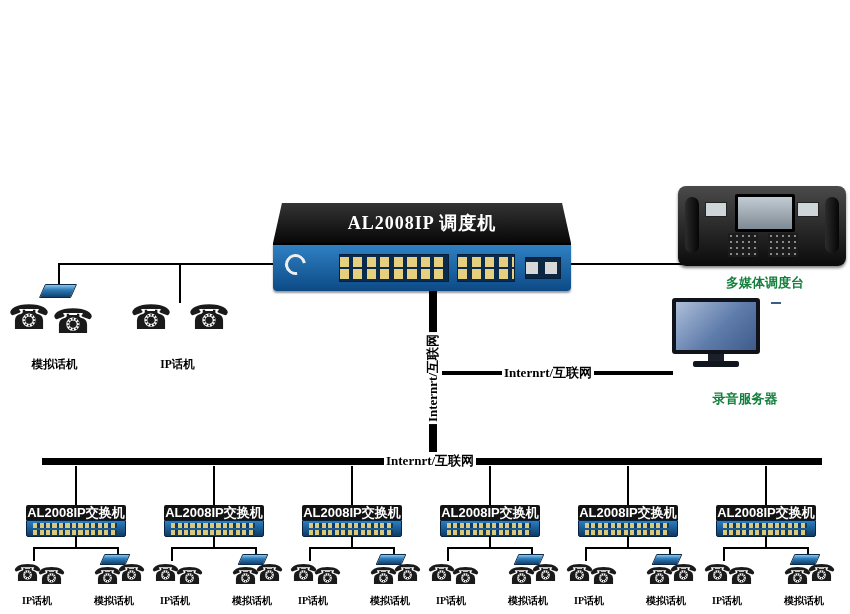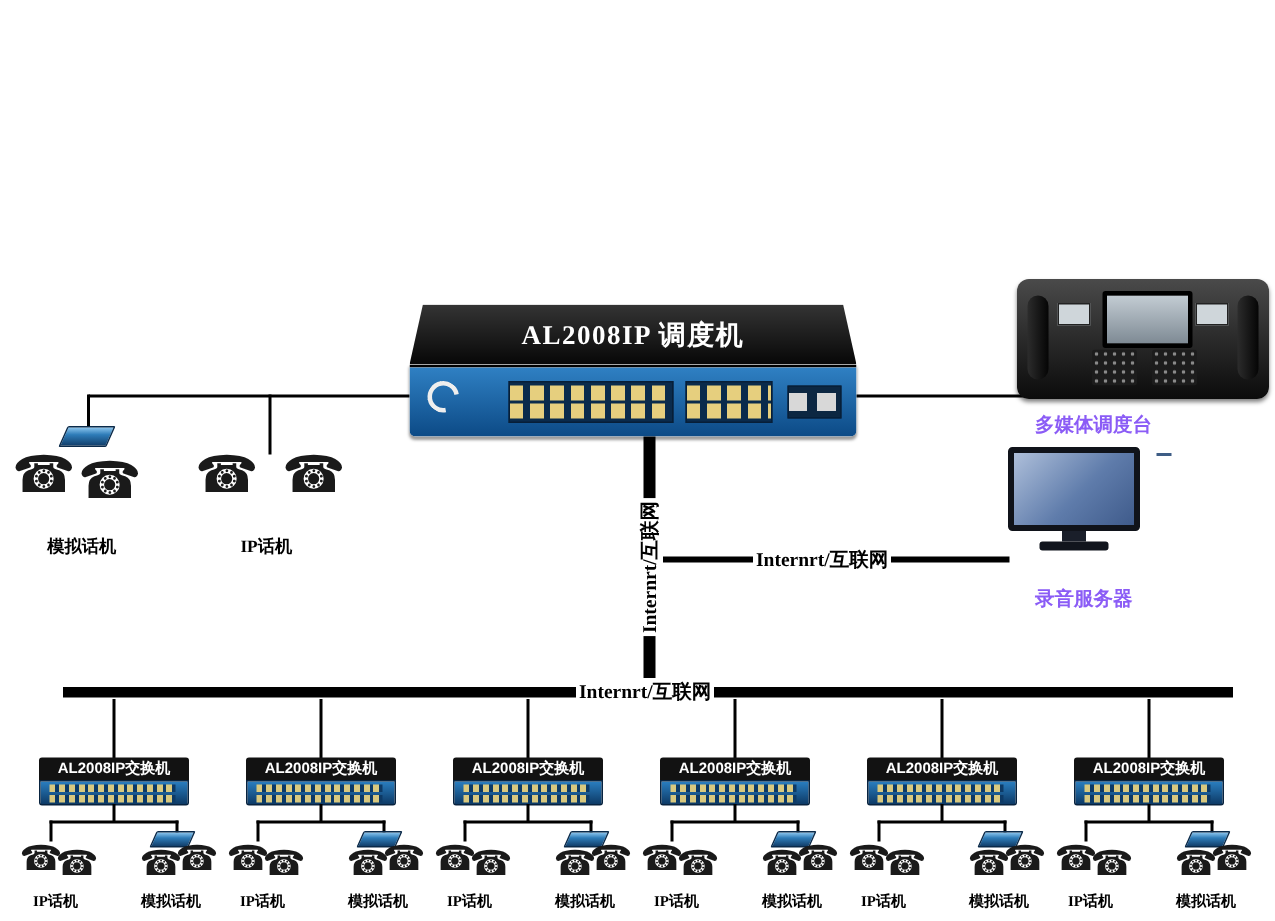--- a/index.html
+++ b/index.html
@@ -59,34 +59,34 @@
   
   .hub{position:absolute;background:linear-gradient(180deg,#8cc6ee 0%,#2e7cb8 40%,#123f6b 100%);
        border:1px solid #0a2a4a;transform:skewX(-24deg);border-radius:1px;}
   .hub-large{width:30px;height:12px;}
   .hub-small{width:24px;height:9px;}
   .phone{position:absolute;line-height:1;color:#1a1a1a;font-family:"DejaVu Sans",sans-serif;}
   .phone-lg{font-size:34px;}
   .phone-sm{font-size:23px;}
 
   
-  .dev-label{position:absolute;text-align:left;font-family:Liberation Mono, monospace;
-             font-weight:bold;font-size:13px;color:#8b5cf6;white-space:nowrap;}
+  .dev-label{position:absolute;text-align:center;font-family:Liberation Mono, monospace;
+             font-weight:bold;font-size:13px;color:#15803d;white-space:nowrap;}
   .small-label{position:absolute;text-align:center;font-family:"Liberation Serif",serif;
                font-weight:bold;font-size:11.5px;color:#000;white-space:nowrap;}
   .net-label{position:absolute;font-family:"Liberation Serif",serif;font-weight:bold;font-size:13px;
              color:#000;background:#fff;padding:0 2px;white-space:nowrap;z-index:2;}
   .net-label.vertical{left:433px;top:378px;transform:translate(-50%,-50%) rotate(-90deg);}
 
   
   .cluster{position:absolute;top:466px;width:138px;height:148px;}
   .cluster .line{background:#000;}
   .cluster-switch{position:absolute;left:19px;top:39px;width:100px;}
   .cluster-switch-label{height:15px;line-height:15px;background:#121212;color:#fff;text-align:center;
-                        font-weight:bold;font-size:10px;white-space:nowrap;border-radius:2px 2px 0 0;}
+                        font-weight:bold;font-size:13px;white-space:nowrap;border-radius:2px 2px 0 0;}
   .cluster-switch-body{height:15px;border:1px solid #08233f;border-radius:0 0 2px 2px;
         background:
           repeating-linear-gradient(90deg,#d9c97f 0 4px,#0d3a66 4px 6.5px) 6px 2px / 86% 5px no-repeat,
           repeating-linear-gradient(90deg,#d9c97f 0 4px,#0d3a66 4px 6.5px) 6px 9px / 86% 5px no-repeat,
           linear-gradient(#2a7ec0,#0d3a66);}
   .group-label{position:absolute;text-align:center;font-family:"Liberation Serif",serif;
                font-weight:bold;font-size:10px;color:#000;white-space:nowrap;}
 </style>
 </head>
 <body>

